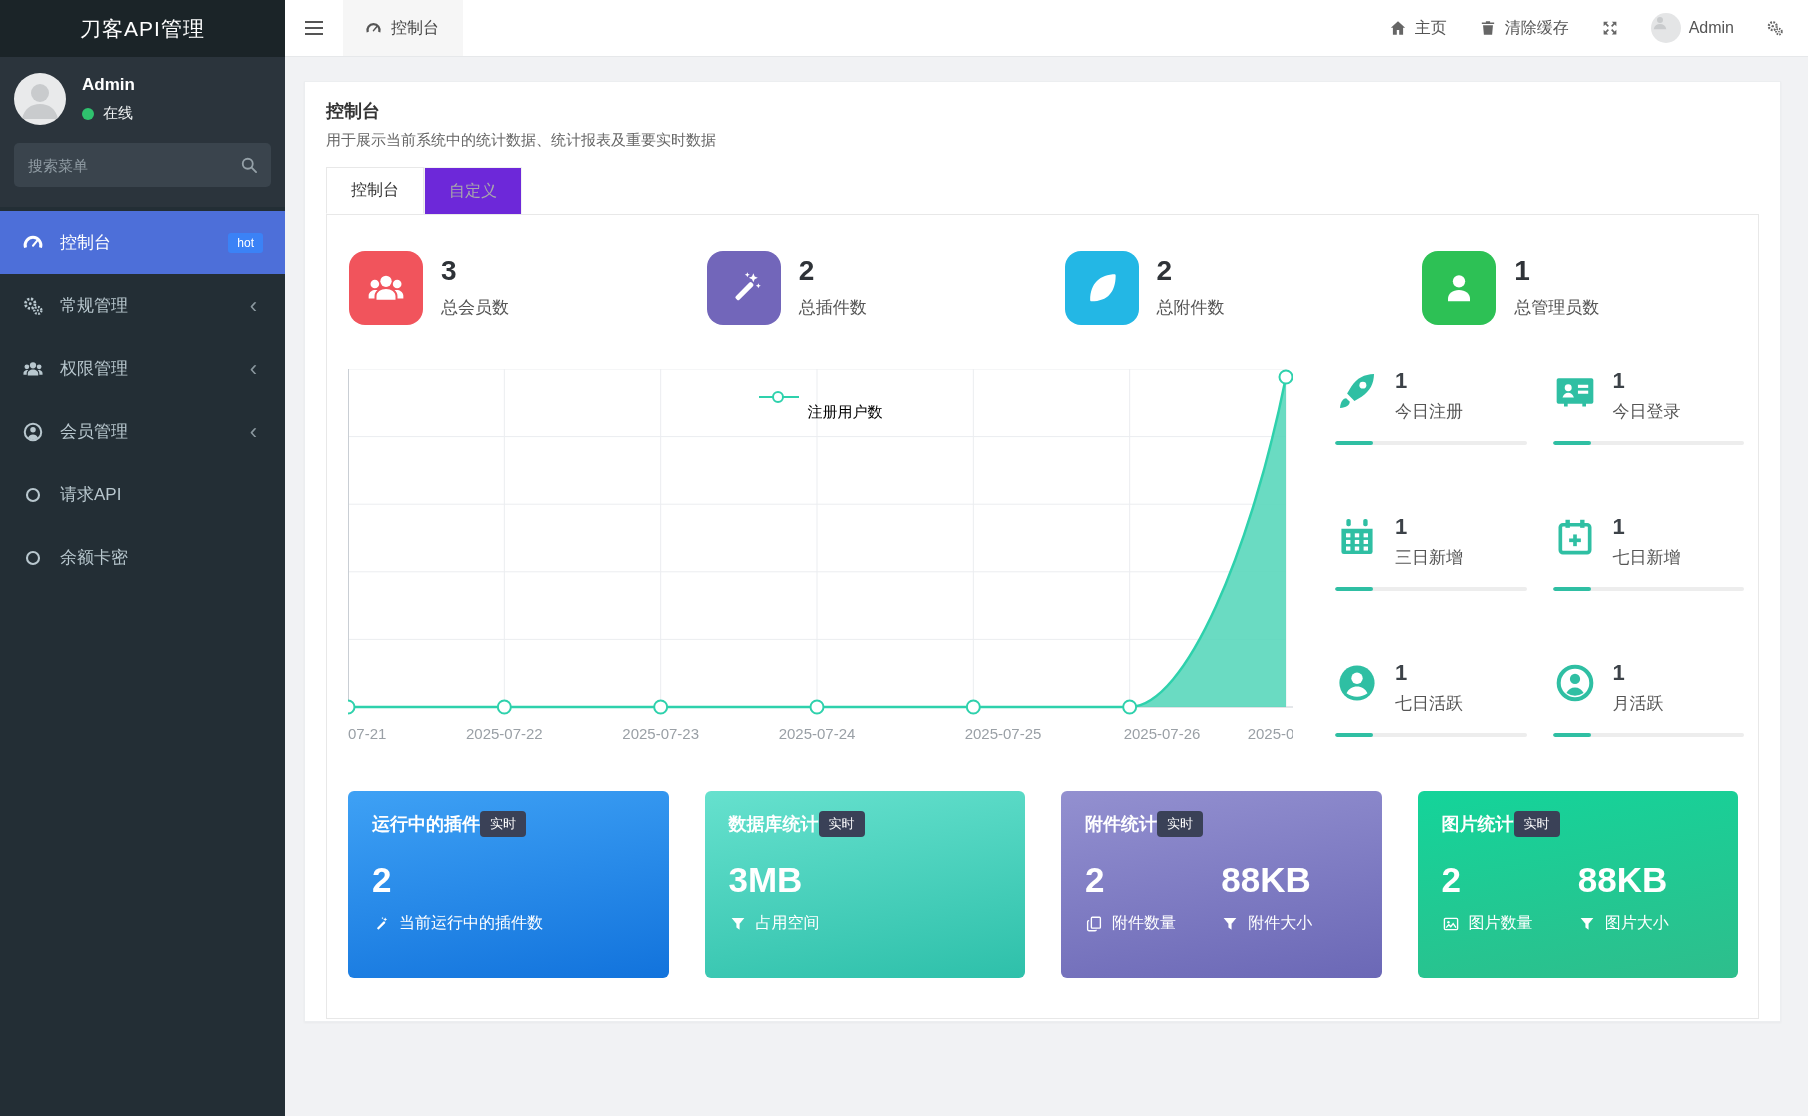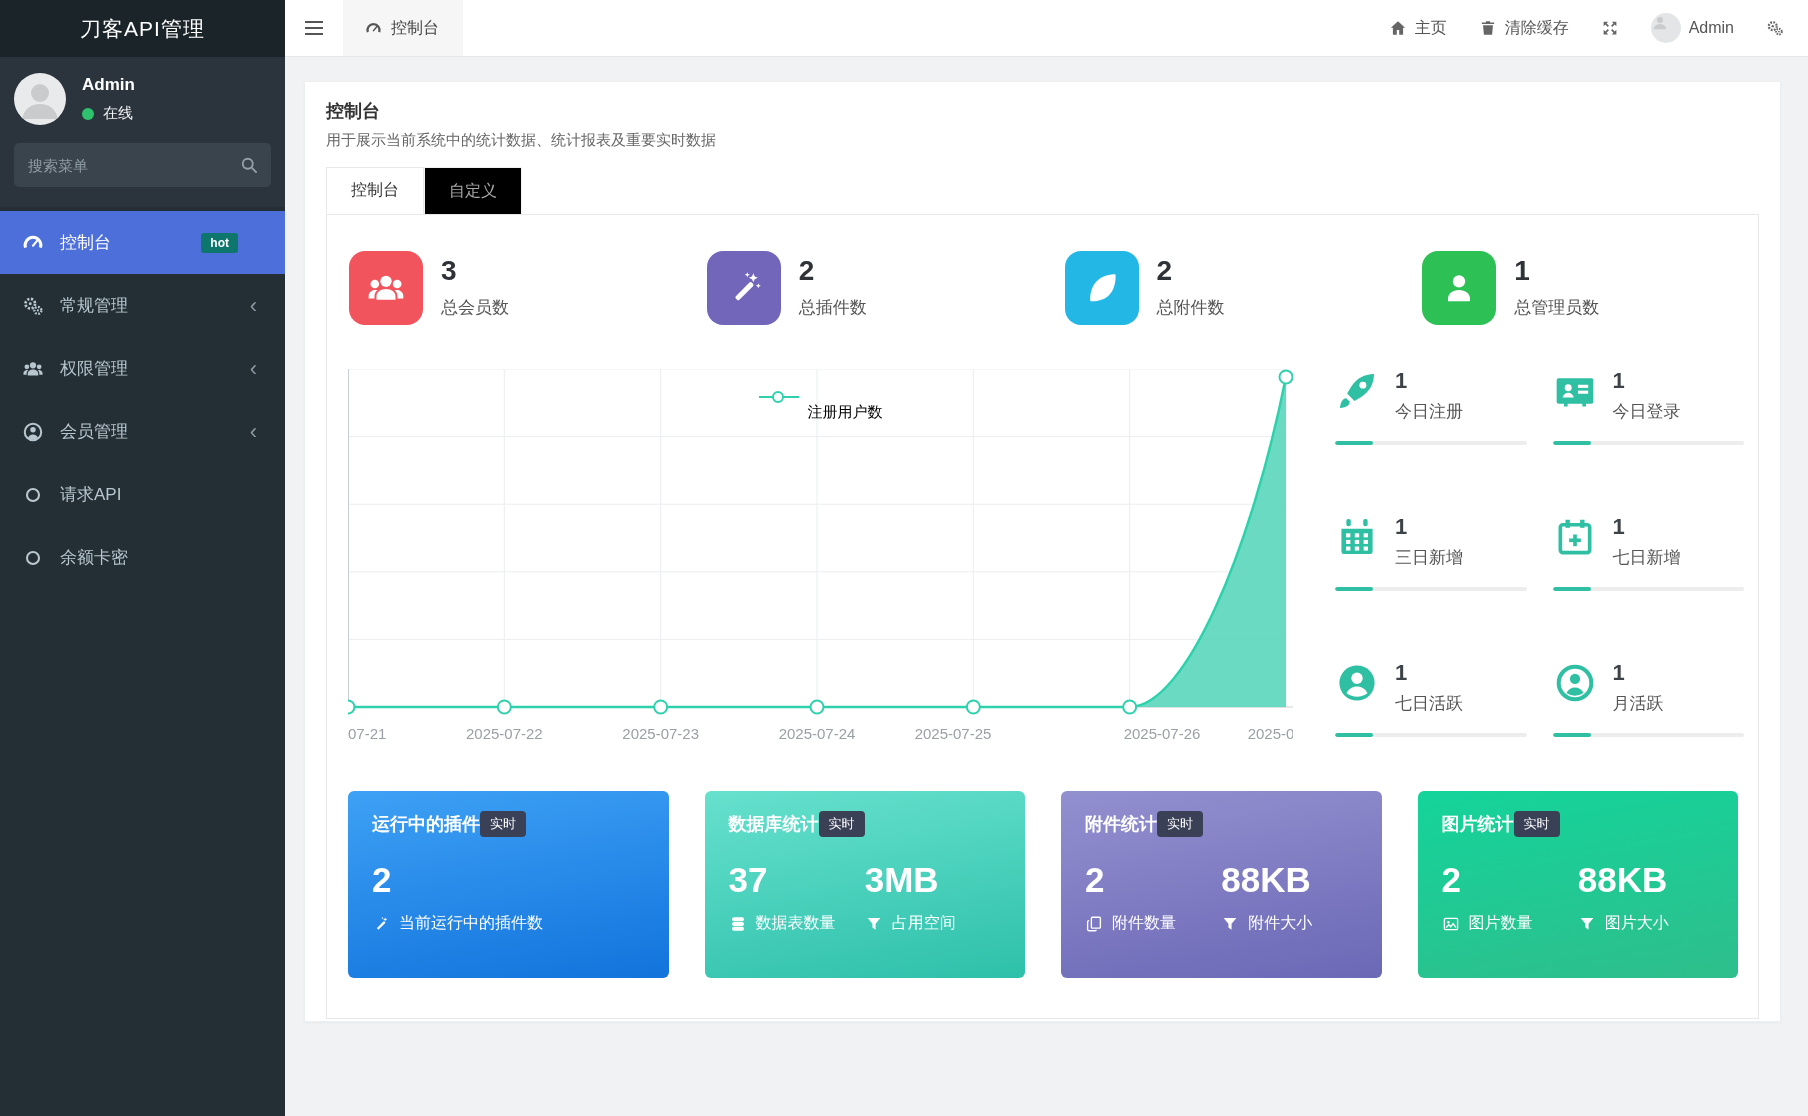--- a/index.html
+++ b/index.html
@@ -21,22 +21,22 @@
   .search-box { margin-top:18px; position:relative; }
   .search-box input { width:100%; height:44px; background:#3a444d; border:none; border-radius:5px;
        color:#cfd8dc; font-size:15px; padding:0 40px 0 14px; outline:none; font-family:inherit; }
   .search-box input::placeholder { color:#8f9ba3; }
   .search-ic { position:absolute; right:12px; top:12px; width:20px; height:20px; color:#95a1a8; }
   .menu { margin-top:4px; }
   .menu-item { height:63px; display:flex; align-items:center; padding:0 22px; color:#b8c7ce; font-size:17px; cursor:pointer; }
   .menu-item .mi-ic { width:22px; height:22px; margin-right:16px; flex:0 0 22px; }
   .menu-item .mi-ic.small { width:18px; height:18px; margin-left:2px; margin-right:18px; flex-basis:18px;}
   .menu-item.active { background:#4d6fd9; color:#fff; }
-  .hot-badge { margin-left:auto; background:#0f766e; color:#fff; font-size:12px; font-weight:bold;
-       padding:3px 9px; border-radius:3px; margin-right:25px;}
+  .hot-badge { margin-left:auto; background:#3b82f6; color:#fff; font-size:12px; font-weight:normal;
+       padding:3px 9px; border-radius:3px; margin-right:0;}
   .chev { margin-left:auto; color:#8a979e; font-size:22px; line-height:1; margin-right:6px; }
 
   
   #navbar { position:absolute; left:285px; top:0; width:1523px; height:57px; background:#fff;
             border-bottom:1px solid #e6e8ea; display:flex; align-items:center; }
   .hamburger { width:58px; height:100%; display:flex; flex-direction:column; justify-content:center;
                align-items:center; gap:4px; cursor:pointer; }
   .hamburger i { display:block; width:18px; height:2px; background:#555; }
   .nav-tab { height:100%; min-width:120px; padding:0 22px; background:#f6f6f6; display:flex; align-items:center;
              gap:9px; color:#444; font-size:16px; cursor:pointer; }
@@ -49,21 +49,21 @@
   
   #main { position:absolute; left:285px; top:57px; width:1523px; height:1059px; background:#f1f2f4; }
   #panel { position:absolute; left:19px; top:24px; width:1477px; height:941px; background:#fff;
            border:1px solid #eceef0; box-shadow:0 1px 2px rgba(0,0,0,.04); padding:17px 21px 20px; }
   .page-title { font-size:18px; font-weight:bold; color:#333; }
   .page-desc { margin-top:8px; font-size:15px; color:#666; }
   .tabs { margin-top:17px; display:flex; position:relative; z-index:2; }
   .tab { height:47px; min-width:92px; padding:0 24px; display:flex; align-items:center; justify-content:center;
          font-size:16px; cursor:pointer; }
   .tab.active { background:#fff; color:#333; border:1px solid #e8e8e8; border-bottom:1px solid #fff; margin-bottom:-1px; }
-  .tab.inactive { background:#000000; color:#a9a9a9; border:1px solid #f2f2f2; border-bottom:none; }
+  .tab.inactive { background:#6d28d9; color:#a9a9a9; border:1px solid #f2f2f2; border-bottom:none; }
   .content-box { border:1px solid #e8e8e8; min-height:784px; position:relative; z-index:1; padding-bottom:40px; }
 
   
   .stats-row { display:flex; padding:36px 0 0 0; }
   .stat { flex:1; display:flex; padding-left:22px; }
   .stat-icon { width:74px; height:74px; border-radius:16px; display:flex; align-items:center; justify-content:center; }
   .stat-icon svg { width:40px; height:40px; color:#fff; }
   .stat-txt { margin-left:18px; padding-top:5px; }
   .stat-num { font-size:28px; font-weight:bold; color:#2f3338; line-height:30px; }
   .stat-label { margin-top:10px; font-size:17px; color:#555; }
@@ -379,21 +379,21 @@
                   <circle cx="625.3333333333334" cy="338" r="6.5"></circle>
                   <circle cx="781.6666666666667" cy="338" r="6.5"></circle>
                   <circle cx="938" cy="8" r="6.5"></circle>
                 </g>
             </svg>
             <div class="xlabels" id="chart-xlabels">
                 <span style="left: 0px;">2025-07-21</span>
                 <span style="left: 156.333px;">2025-07-22</span>
                 <span style="left: 312.667px;">2025-07-23</span>
                 <span style="left: 469px;">2025-07-24</span>
-                <span style="left: 605px;">2025-07-25</span>
+                <span style="left: 655px;">2025-07-25</span>
                 <span style="left: 814px;">2025-07-26</span>
                 <span style="left: 938px;">2025-07-27</span>
               </div>
           </div>
 
           <div class="quick-grid">
             <div class="qcell">
               <div class="qtop">
                 <svg viewBox="0 0 24 24" class="ic" fill="currentColor">
                   <path d="M21.3 2.7c-5.4.2-9.2 2.1-12.4 6.8l-2.3 3.9 4 4 3.9-2.3c4.7-3.2 6.6-7 6.8-12.4z"></path>
@@ -534,31 +534,20 @@
             </div>
           </div>
 
           <div class="bcard c2">
             <div class="bcard-head">
               <span class="bcard-title">数据库统计</span>
               <span class="rt-badge">实时</span>
             </div>
             <div class="bcard-metrics">
               <div class="bmetric">
-                <div class="bvalue">37</div>
-                <div class="blabel">
-                  <svg viewBox="0 0 24 24" class="ic" fill="currentColor">
-                    <rect x="4" y="3" width="16" height="5.2" rx="2.6"></rect>
-                      <rect x="4" y="9.4" width="16" height="5.2" rx="2.6"></rect>
-                      <rect x="4" y="15.8" width="16" height="5.2" rx="2.6"></rect>
-                    </svg>
-                  <span>数据表数量</span>
-                </div>
-              </div>
-              <div class="bmetric">
                 <div class="bvalue">3MB</div>
                 <div class="blabel">
                   <svg viewBox="0 0 24 24" class="ic" fill="currentColor">
                     <path d="M3.5 4h17l-6.4 7.6v7.9l-4.2-2.8v-5.1z"></path>
                     </svg>
                   <span>占用空间</span>
                 </div>
               </div>
             </div>
           </div>

